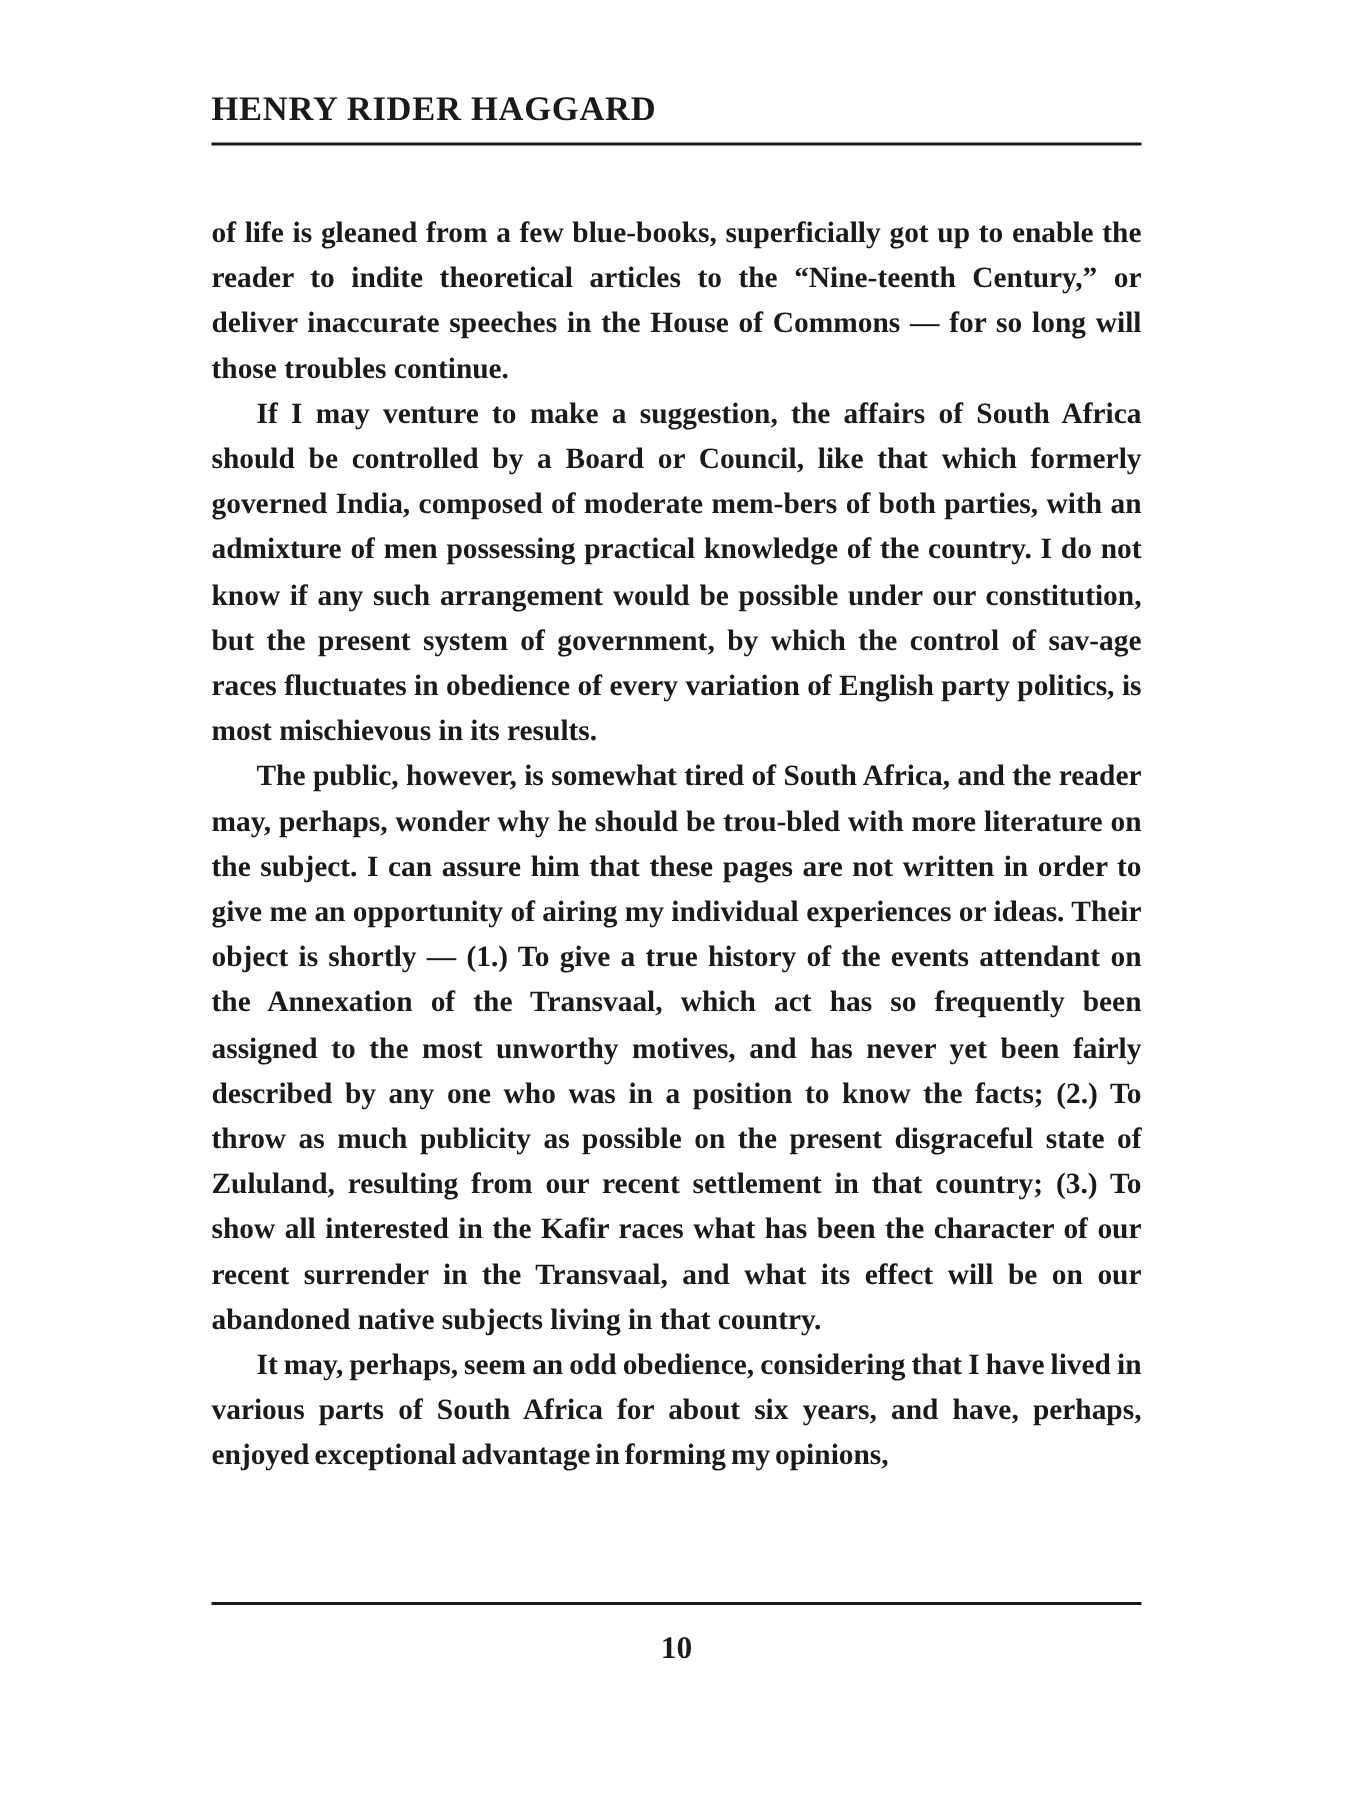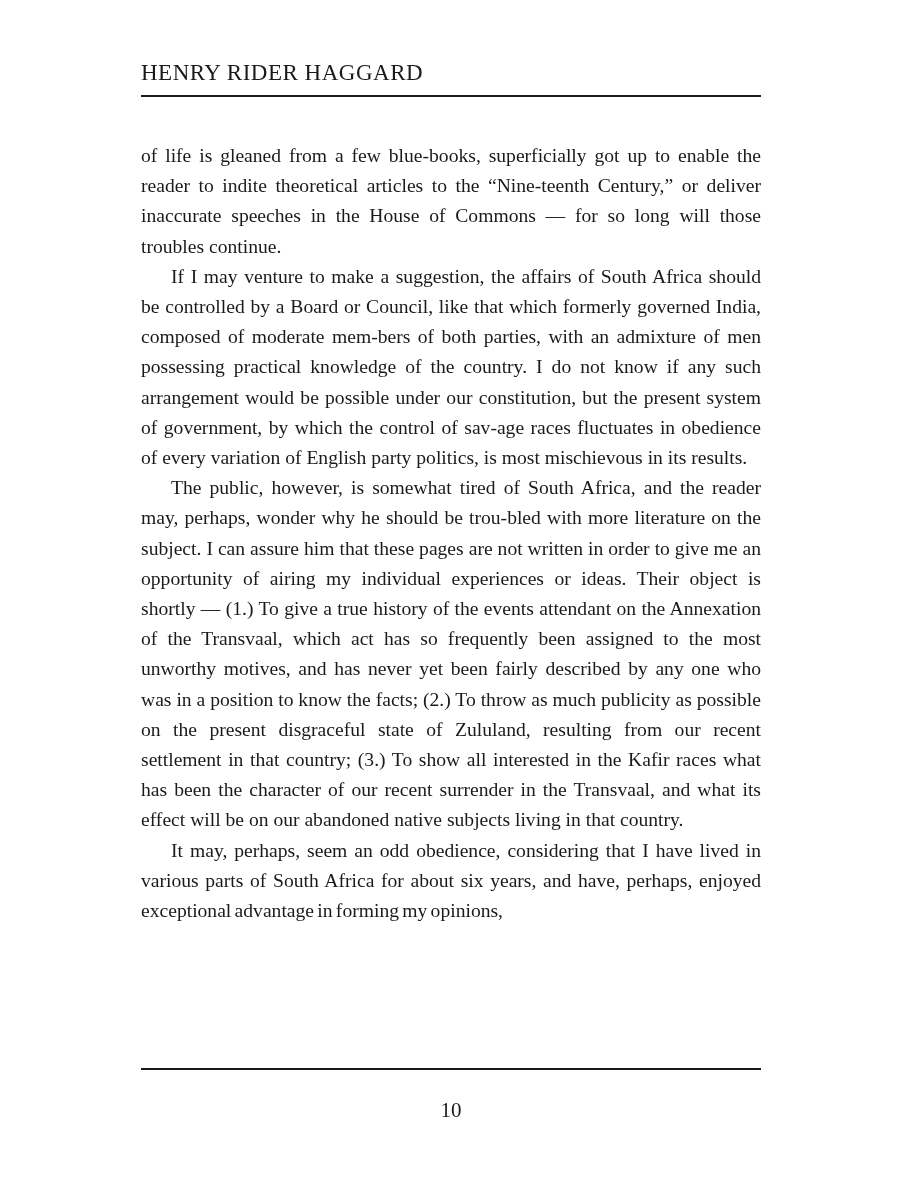--- a/index.html
+++ b/index.html
@@ -12,20 +12,21 @@
     height: 1200px;
     font-family: "Liberation Serif", serif;
     color: #1a1a1a;
     overflow: hidden;
   }
   .page {
     position: relative;
     width: 900px;
     height: 1032px;
     box-sizing: border-box;
+    font-weight: bold;
   }
   .content {
     position: absolute;
     left: 141px;
     top: 60px;
     width: 620px;
   }
   .running-head {
     font-size: 23px;
     letter-spacing: 0.5px;
@@ -63,21 +64,21 @@
     top: 1068px;
     width: 620px;
   }
   .rule-bottom {
     border-top: 2.2px solid #1a1a1a;
     width: 620px;
   }
   .folio {
     text-align: center;
     font-size: 21px;
-    padding-top: 28px;
+    padding-top: 16px;
   }
 </style>
 </head>
 <body>
 
 <div class="page">
 
   <div class="content">
     <div class="running-head">Henry Rider Haggard</div>
     <div class="rule-top"></div>

